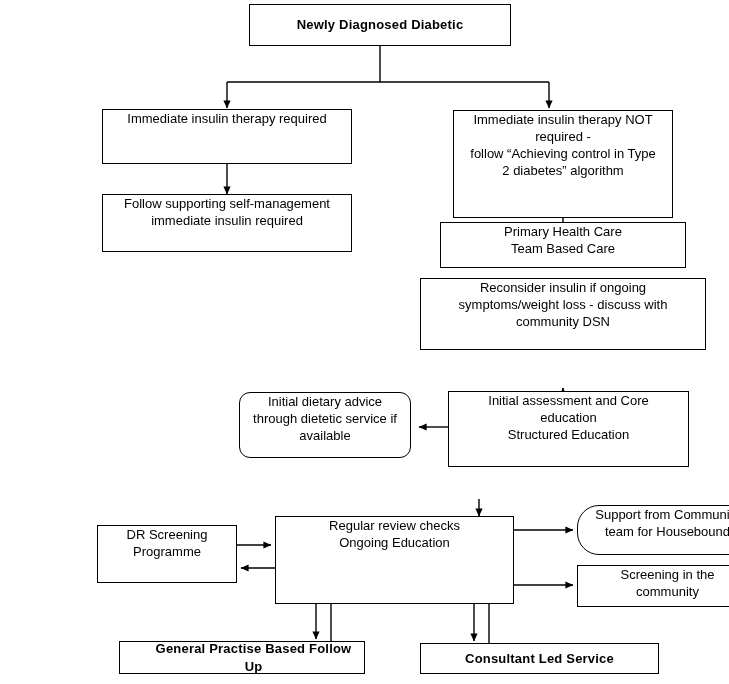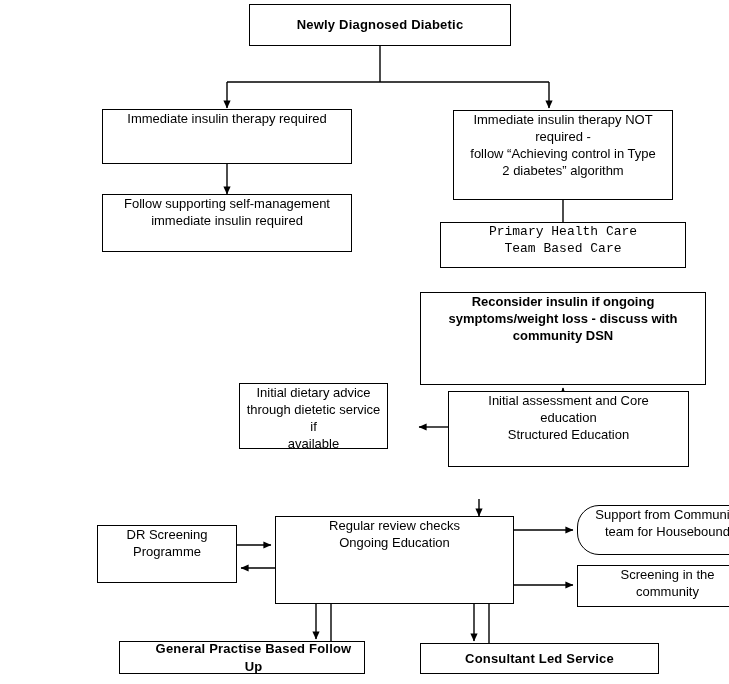--- a/index.html
+++ b/index.html
@@ -94,33 +94,33 @@
     </g>
   </svg>
 
   <div class="node bold center-v" style="left:210px; top:4px; width:262px; height:42px;">Newly Diagnosed  Diabetic</div>
 
   <div class="node" style="left:63px; top:109px; width:250px; height:55px;">Immediate insulin therapy required</div>
 
   <div class="node" style="left:63px; top:194px; width:250px; height:58px;">Follow supporting self-management
 immediate insulin required</div>
 
-  <div class="node" style="left:414px; top:110px; width:220px; height:90px;">Immediate insulin therapy NOT
+  <div class="node" style="left:414px; top:110px; width:220px; height:108px;">Immediate insulin therapy NOT
 required -
 follow “Achieving control in Type
 2 diabetes” algorithm</div>
 
-  <div class="node" style="left:401px; top:222px; width:246px; height:46px;font-family:Liberation Mono, monospace;">Primary Health Care
+  <div class="node" style="left:401px; top:222px; width:246px; height:46px;">Primary Health Care
 Team Based Care</div>
 
-  <div class="node" style="left:381px; top:292px; width:286px; height:93px;font-weight:bold;">Reconsider insulin if ongoing
+  <div class="node" style="left:381px; top:278px; width:286px; height:72px;">Reconsider insulin if ongoing
 symptoms/weight loss - discuss with
 community DSN</div>
 
-  <div class="node" style="left:200px; top:383px; width:149px; height:66px;">Initial dietary advice
+  <div class="node" style="left:200px; top:392px; width:172px; height:66px;border-radius:11px;">Initial dietary advice
 through dietetic service if
 available</div>
 
   <div class="node" style="left:58px; top:525px; width:140px; height:58px;">DR Screening
 Programme</div>
 
   <div class="node" style="left:409px; top:391px; width:241px; height:76px;">Initial assessment and Core
 education
 Structured Education</div>
 

